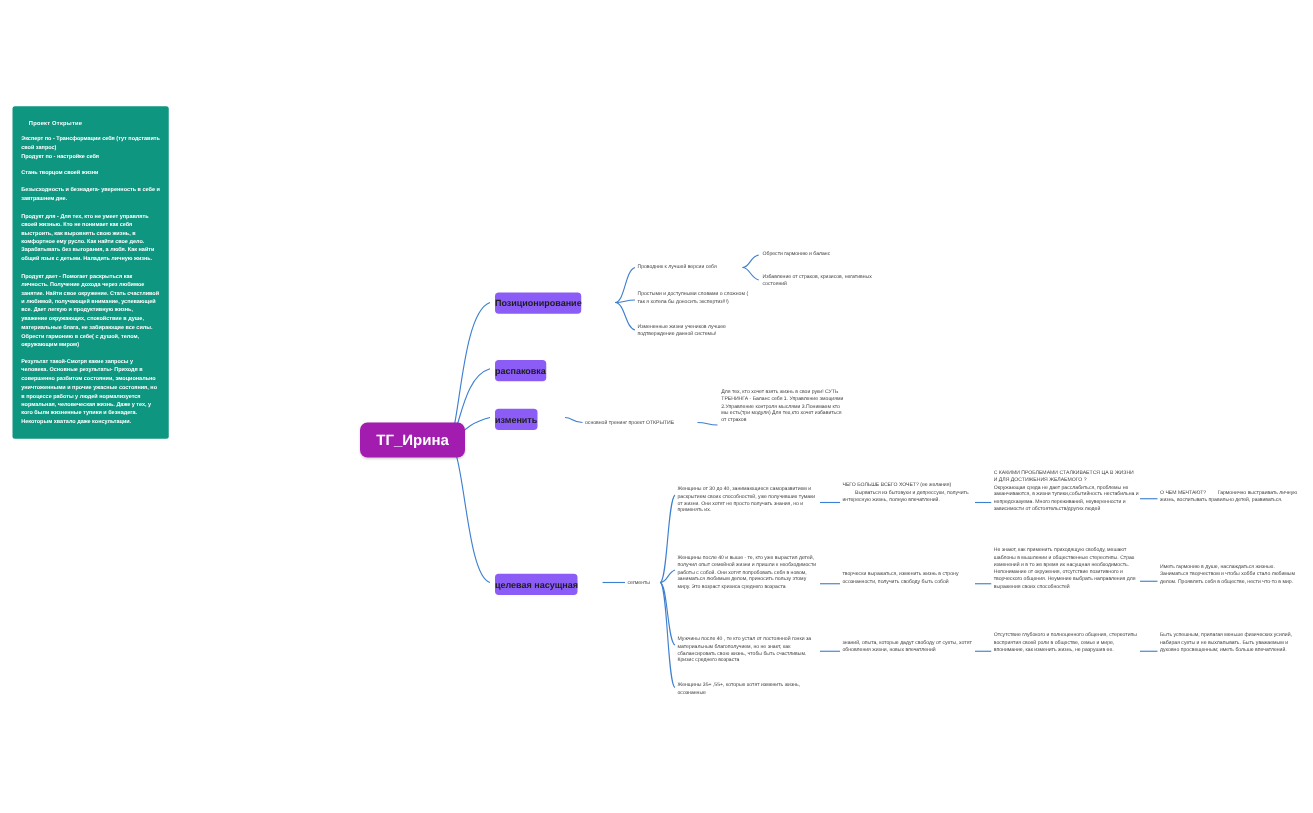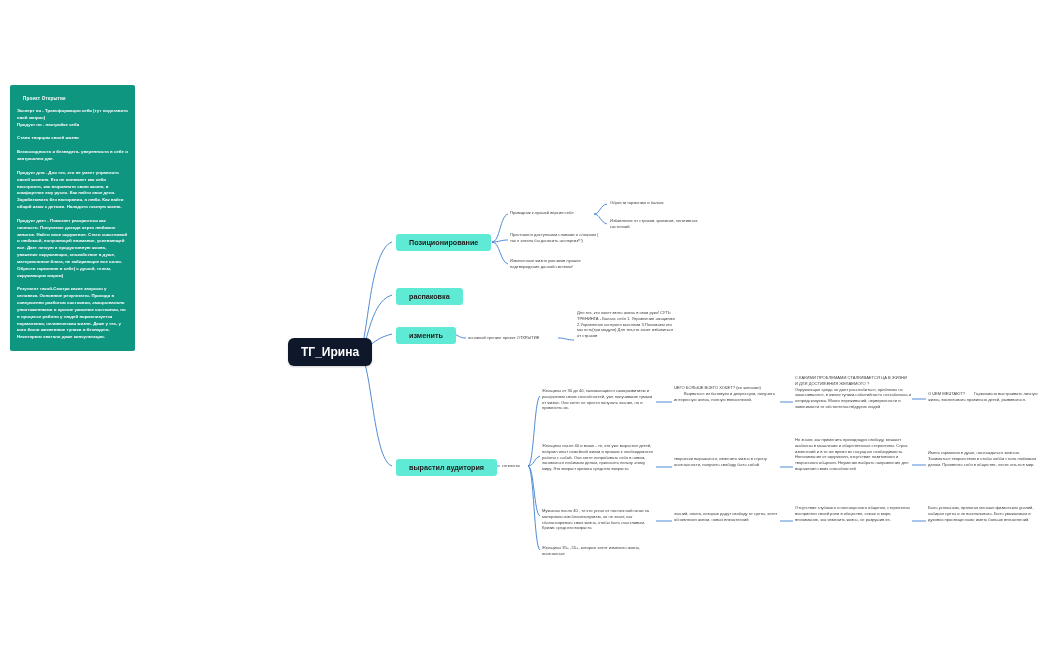--- a/index.html
+++ b/index.html
@@ -16,27 +16,27 @@
     position:absolute;left:10px;top:85px;width:125px;
     background:#0e9680;color:#ffffff;border-radius:2px;
     padding:8px 7px 10px 7px;box-sizing:border-box;
   }
   .note .note-title{font-size:4.6px;font-weight:700;margin:3px 0 7px 6px;letter-spacing:.2px;}
   .note p{margin:0 0 7px 0;font-size:4.4px;line-height:1.55;font-weight:600;}
   .note p:last-child{margin-bottom:0;}
 
   
   .root{
-    position:absolute;background:#0f172a;color:#ffffff;border-radius:6px;
+    position:absolute;background:#a21caf;color:#ffffff;border-radius:6px;
     padding:7px 13px;font-size:12px;font-weight:700;white-space:nowrap;
     box-shadow:0 1px 2px rgba(0,0,0,.18);
   }
   .branch{
-    position:absolute;background:#5eead4;color:#1d1d1d;border-radius:3px;
-    padding:4px 13px;font-size:7.2px;font-weight:700;white-space:nowrap;
+    position:absolute;background:#8b5cf6;color:#1d1d1d;border-radius:3px;
+    padding:4px 0;font-size:7.2px;font-weight:700;white-space:nowrap;
   }
   .leaf{
     position:absolute;color:#3f3f3f;font-size:4.1px;line-height:1.42;
     font-weight:400;box-sizing:border-box;
   }
 </style>
 </head>
 <body>
 
 <div id="canvas">
@@ -89,21 +89,21 @@
     <p>Продукт для -  Для тех, кто не умеет управлять своей жизнью. Кто не понимает как себя выстроить, как выровнять свою жизнь, в комфортное ему русло. Как найти свое дело. Зарабатывать без выгорания, а любя. Как найти общий язык с детьми. Наладить личную жизнь.</p>
     <p>Продукт дает - Помогает раскрыться как личность. Получение дохода через любимое занятие. Найти свое окружение. Стать счастливой и любимой, получающей внимание, успевающей все. Дает легкую и продуктивную жизнь, уважение окружающих, спокойствие в душе, материальные блага, не забирающие все силы. Обрести гармонию в себе( с душой, телом, окружающим миром)</p>
     <p>Результат такой-Смотря какие запросы у человека. Основные результаты- Приходя в совершенно разбитом состоянии, эмоционально уничтоженными и прочие ужасные состояния, но в процессе работы у людей нормализуется нормальная, человеческая жизнь. Даже у тех, у кого были жизненные тупики и безнадега. Некоторым хватало даже консультации.</p>
   </div>
 
   <div class="root" style="left:288px;top:338px;">ТГ_Ирина</div>
 
   <div class="branch" style="left:396px;top:234px;">Позиционирование</div>
   <div class="branch" style="left:396px;top:288px;">распаковка</div>
   <div class="branch" style="left:396px;top:327px;">изменить</div>
-  <div class="branch" style="left:396px;top:459px;">вырастил аудитория</div>
+  <div class="branch" style="left:396px;top:459px;">целевая насущная</div>
 
   <div class="leaf" style="left:510px;top:210px;width:86px;">Проводник к лучшей версии себя</div>
   <div class="leaf" style="left:510px;top:232px;width:90px;">Простыми и доступными словами о сложном  ( так я хотела бы доносить экспертиз!!!)</div>
   <div class="leaf" style="left:510px;top:258px;width:92px;">Измененные жизни учеников лучшее подтверждение данной системы!</div>
 
   <div class="leaf" style="left:610px;top:200px;width:90px;">Обрести гармонию  и баланс</div>
   <div class="leaf" style="left:610px;top:218px;width:92px;">Избавление от страхов, кризисов, негативных состояний</div>
 
   <div class="leaf" style="left:468px;top:335px;width:92px;">основной тренинг проект ОТКРЫТИЕ</div>
   <div class="leaf" style="left:577px;top:310px;width:100px;">Для тех, кто хочет взять жизнь в свои руки!    СУТЬ ТРЕНИНГА - Баланс себя  1. Управление эмоциями  2.Управление контроля мыслями  3.Понимаем кто мы есть(три модуля)     Для тех,кто хочет избавиться от страхов</div>

